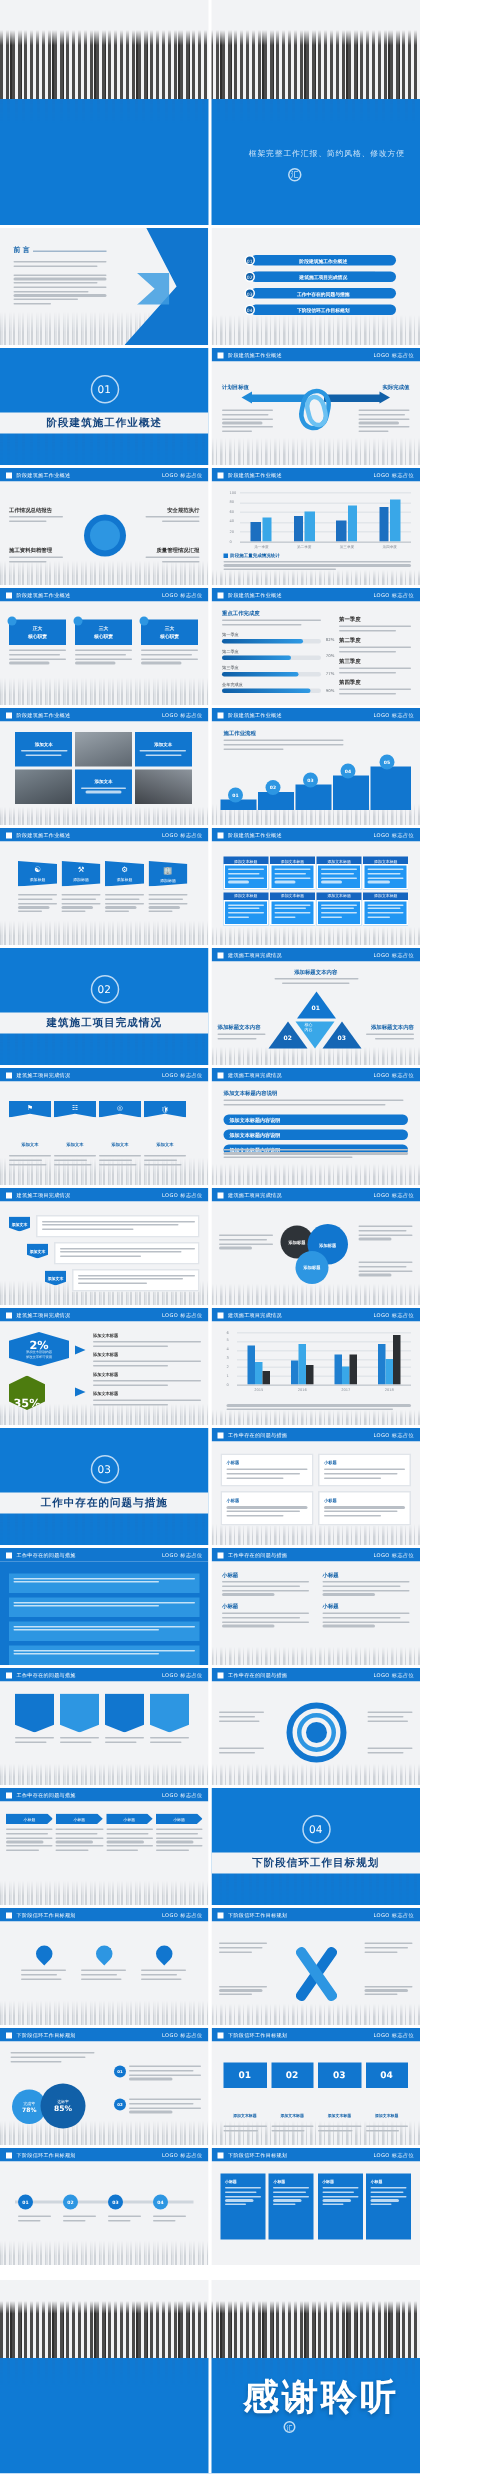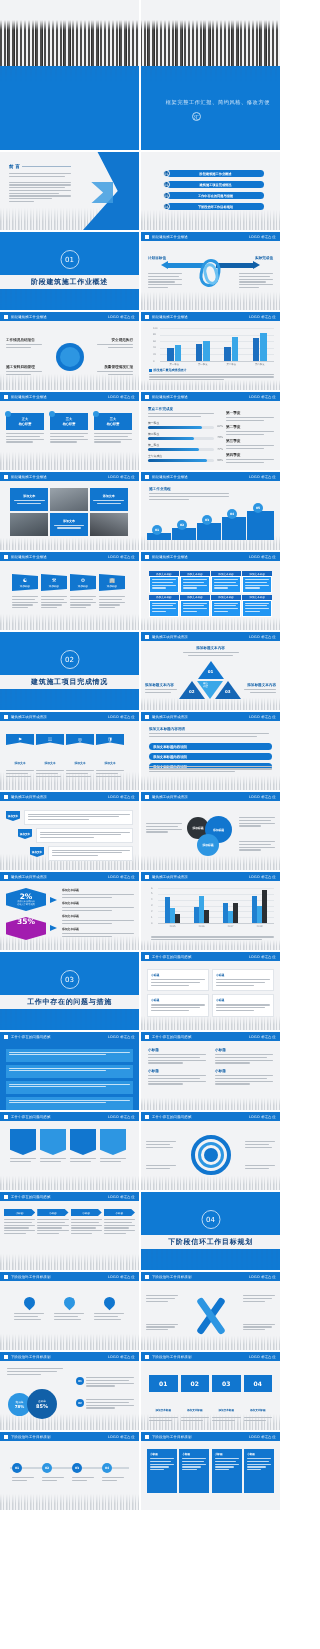--- a/index.html
+++ b/index.html
@@ -913,21 +913,21 @@
       <span class="ht">建筑施工项目完成情况</span>
       <span class="logo">LOGO 标志占位</span>
       </div>
     <div class="sl-body">
       <div class="skyline-light" style="bottom:0;height:14px;"></div>
       <div style="position:absolute;left:6px;top:7px;width:40px;height:23px;background:#1176cf;clip-path:polygon(50% 0,100% 25%,100% 75%,50% 100%,0 75%,0 25%);display:flex;flex-direction:column;align-items:center;justify-content:center;">
         <span style="color:#fff;font-weight:bold;font-size:7.5px;">2%</span>
         <span style="color:#d6eaf9;font-size:2.2px;text-align:center;white-space:pre-line;line-height:1.2;">添加文本说明内容
 修改文字即可使用</span>
       </div>
-      <div style="position:absolute;left:6px;top:36px;width:40px;height:23px;background:#a21caf;clip-path:polygon(50% 0,100% 25%,100% 75%,50% 100%,0 75%,0 25%);display:flex;flex-direction:column;align-items:center;justify-content:flex-start;">
+      <div style="position:absolute;left:6px;top:36px;width:24px;height:23px;background:#4d7c0f;clip-path:polygon(50% 0,100% 25%,100% 75%,50% 100%,0 75%,0 25%);display:flex;flex-direction:column;align-items:center;justify-content:flex-end;">
         <span style="color:#fff;font-weight:bold;font-size:7.5px;">35%</span>
       </div>
       <div style="position:absolute;left:50px;top:16px;width:0;height:0;border-top:3.5px solid transparent;border-bottom:3.5px solid transparent;border-left:7px solid #1176cf;"></div>
       <div style="position:absolute;left:50px;top:44px;width:0;height:0;border-top:3.5px solid transparent;border-bottom:3.5px solid transparent;border-left:7px solid #1176cf;"></div>
       <div style="position:absolute;left:62px;top:7px;right:5px;">
         <div style="margin-bottom:3px;">
             <div class="mini-title dark" style="font-size:2.8px;">添加文本标题</div>
             <span class="tl w100"></span>
             <span class="tl w70"></span>
           </div>
@@ -1483,14 +1483,22 @@
             <span class="tl onblue w100"></span>
             <span class="tl onblue w80"></span>
             <span class="tl onblue w60"></span>
         </div>
       </div>
     </div>
   </div>
 
   <div class="gutter"></div>
 
+  <div class="slide wide" id="final">
+    <div class="sky-wrap">
+      <div class="skyline-dark" style="bottom:0;height:38px;"></div>
+    </div>
+    <div class="skyline-blue" style="top:52px;height:18px;opacity:.55;"></div>
+    <div class="fin-title">感谢聆听</div>
+    <div class="fin-badge">汇</div>
+  </div>
 
 </div>
 
 </body></html>

